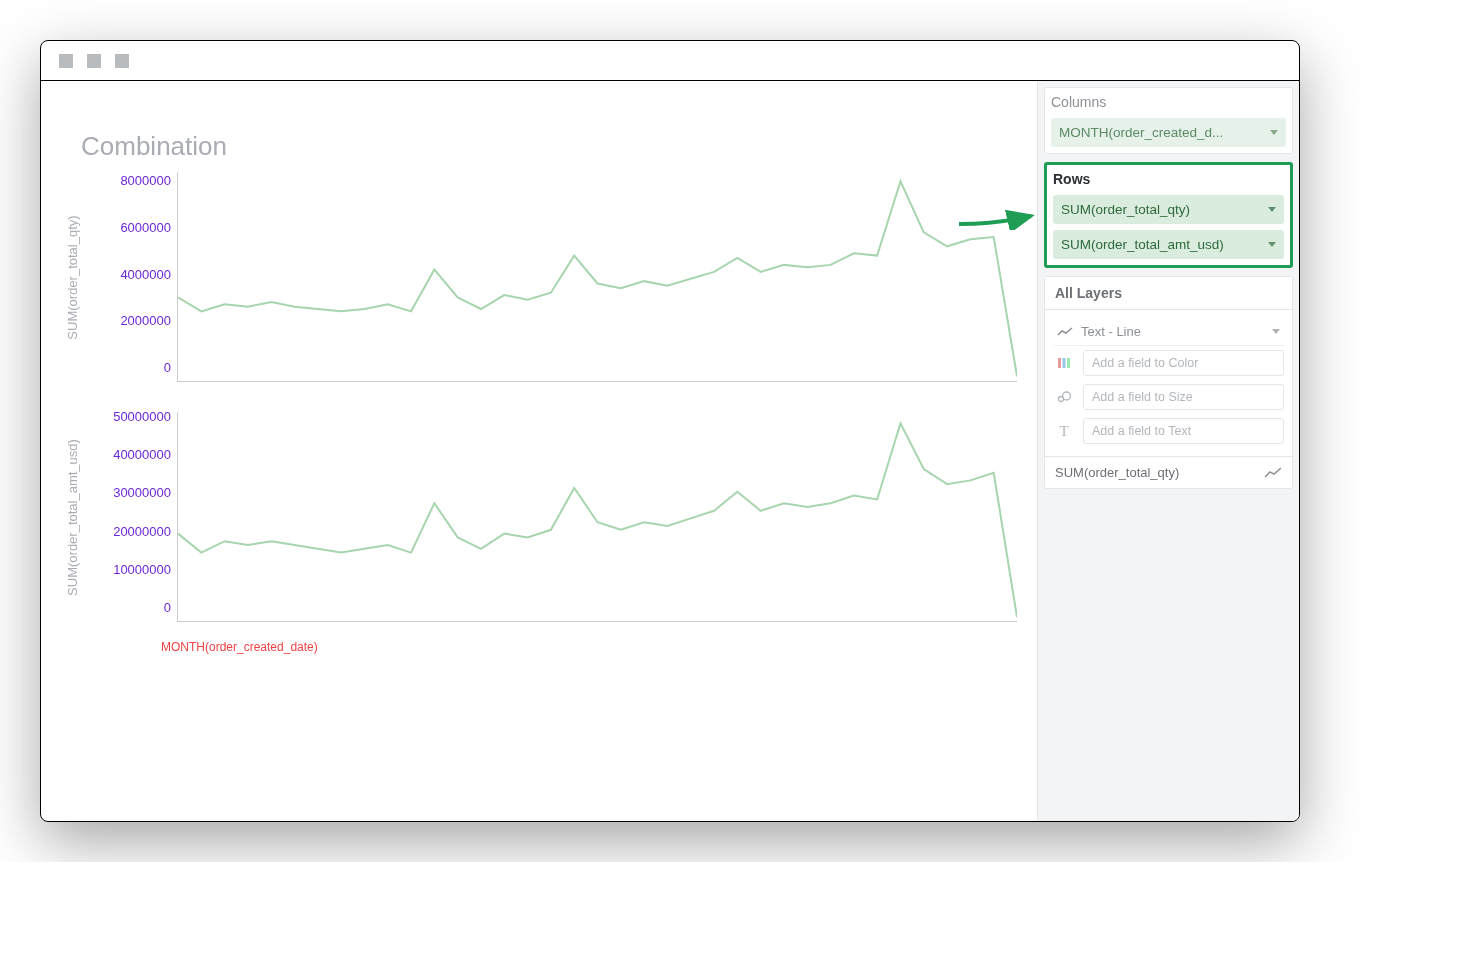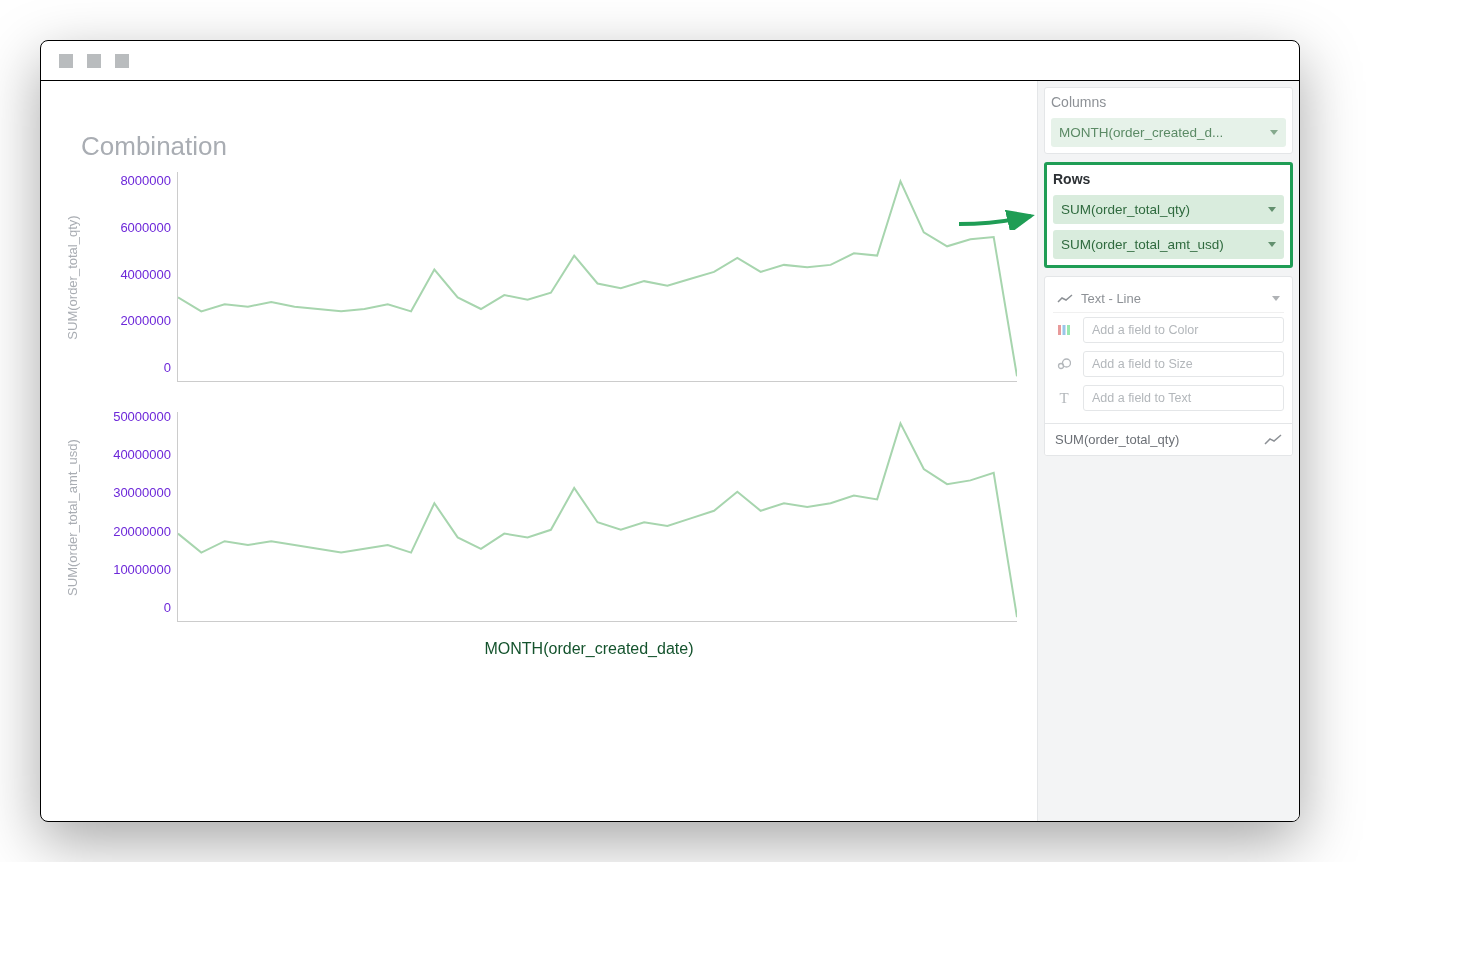--- a/index.html
+++ b/index.html
@@ -88,23 +88,22 @@
   height: 24px;
 }
 .x-tick {
   position: absolute;
   font-size: 13px;
   color: #a9adb3;
   transform: translateX(-50%);
   top: 4px;
 }
 .x-axis-label {
-  text-align: center;
-  font-size: 16px;
-  color: #14532d;
+  font-size: 12px;
+  color: #ef4444;
   margin-top: 8px;
   margin-left: 100px;
 }
 .sidebar {
   width: 262px;
   background: #f3f4f5;
   border-left: 1px solid #e4e6e8;
   padding: 6px;
   display: flex;
   flex-direction: column;
@@ -297,20 +296,21 @@
           <span>SUM(order_total_qty)</span>
           <span class="caret"></span>
         </div>
         <div class="pill pill-dark">
           <span>SUM(order_total_amt_usd)</span>
           <span class="caret"></span>
         </div>
       </div>
 
       <div class="layers-block">
+        <div class="layers-header">All Layers</div>
         <div class="layers-body">
           <div class="select-row">
             <span style="display:flex;align-items:center;gap:8px">
               <svg class="line-icon" viewBox="0 0 16 10">
                   <path d="M1 8 L5 4 L9 6 L15 1" stroke="#8d9196" stroke-width="1.5" fill="none"></path>
                 </svg>
               <span>Text - Line</span>
             </span>
             <span class="caret"></span>
           </div>

